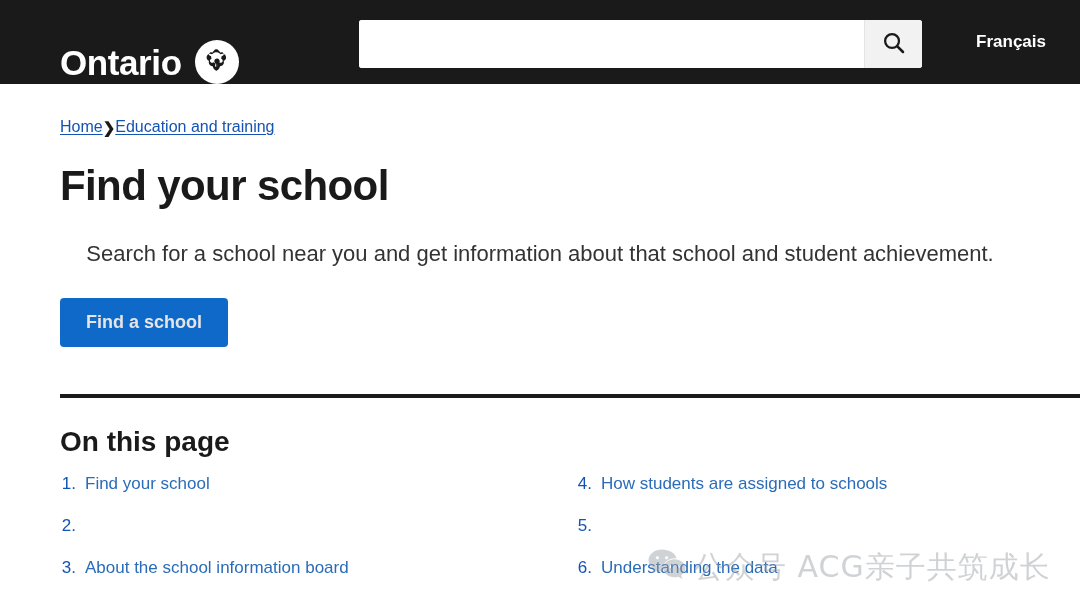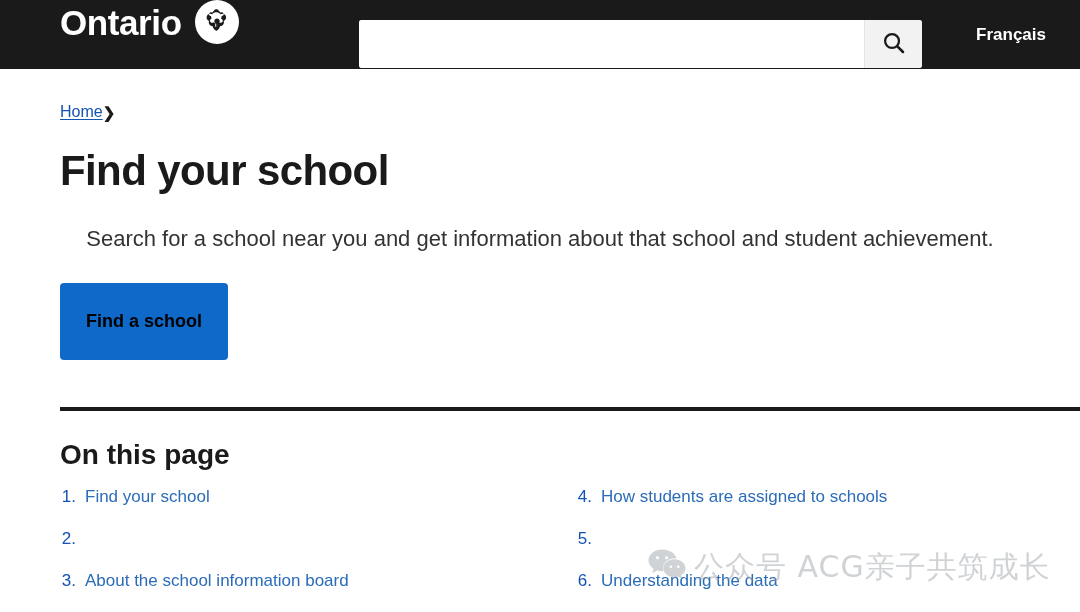--- a/index.html
+++ b/index.html
@@ -11,24 +11,24 @@
     width: 1080px;
     height: 612px;
     background: #ffffff;
     font-family: "Liberation Sans", sans-serif;
     overflow: hidden;
     position: relative;
   }
 
   
   .site-header {
-    height: 69px;
+    height: 84px;
     background: #1a1a1a;
     display: flex;
-    align-items: flex-start;
+    align-items: flex-end;
     position: relative;
   }
 
   .brand {
     display: flex;
     align-items: center;
     margin-left: 60px;
     gap: 13px;
     text-decoration: none;
     cursor: pointer;
@@ -147,26 +147,26 @@
     color: #333333;
     font-weight: 400;
     font-family: "Liberation Sans", sans-serif;
     text-align: center;
   }
 
   .cta-button {
     display: inline-block;
     margin-top: 28px;
     background: #0f69c9;
-    color: #000000;
+    color: #e5e5e5;
     border: none;
     border-radius: 4px;
     font-size: 18px;
     font-weight: 700;
-    padding: 28px 26px;
+    padding: 14px 26px;
     cursor: pointer;
     line-height: 1.15;
     font-family: "Liberation Sans", sans-serif;
   }
 
   .divider {
     height: 4px;
     background: #1a1a1a;
     margin-top: 47px;
     margin-right: -60px;
@@ -267,20 +267,21 @@
   </div>
 
   <a class="lang-link" href="#">Français</a>
 </header>
 
 <main class="main">
 
   <nav class="breadcrumb">
     <a class="crumb-link" href="#">Home</a>
     <span class="crumb-sep">❯</span>
+    <a class="crumb-link" href="#">Education and training</a>
   </nav>
 
   <h1 class="page-title">Find your school</h1>
 
   <p class="page-lede">Search for a school near you and get information about that school and student achievement.</p>
 
   <button class="cta-button">Find a school</button>
 
   <div class="divider"></div>
 

